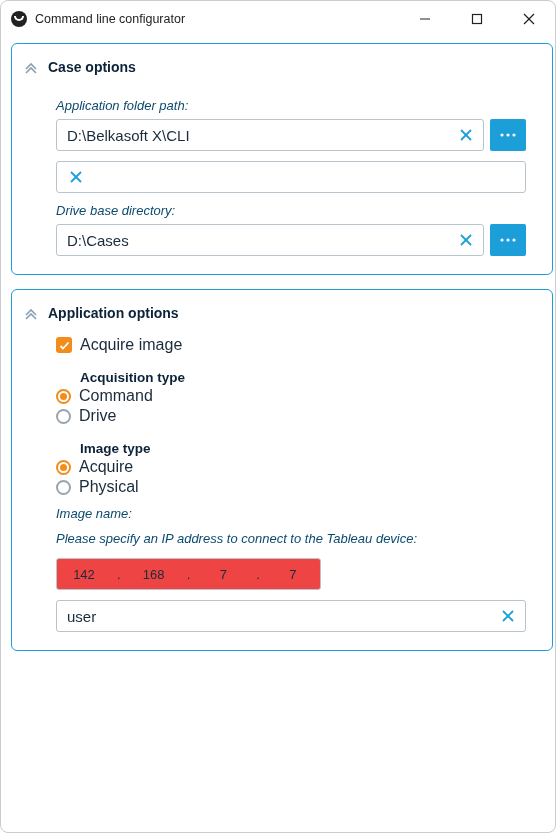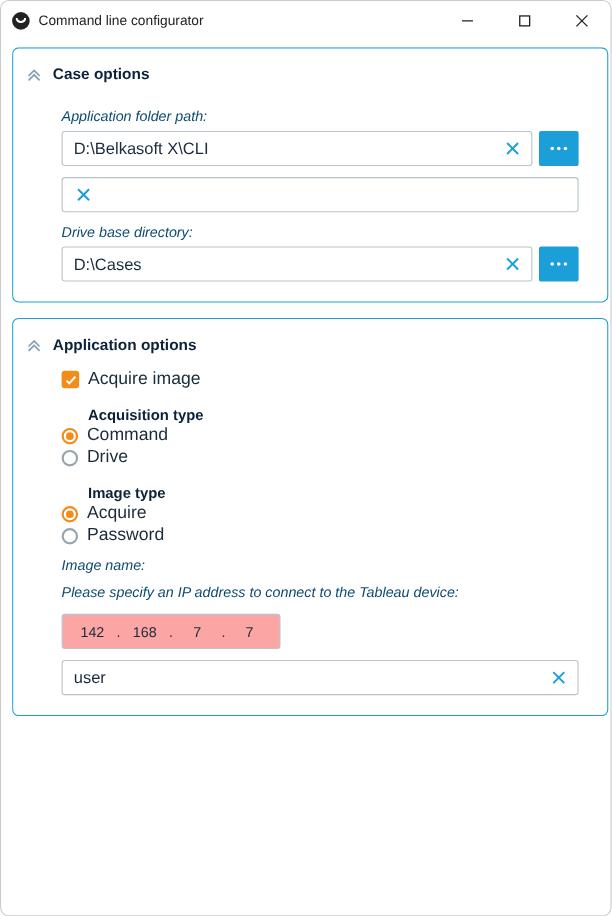--- a/index.html
+++ b/index.html
@@ -183,25 +183,25 @@
     border-radius: 50%;
   }
   
   .ipbox {
     display: inline-flex;
     border: 1px solid #b9c4cc;
     border-radius: 3px;
     height: 32px;
     align-items: center;
     padding: 0 10px;
-    gap: 5px;
+    gap: 16px;
     margin-top: 6px;
     font-size: 13px;
     color: #1a2b3c;
-    background: #fca5a5;
+    background: #ef4444;
   }
   .ipbox .oct {
     width: 34px;
     text-align: center;
     border: none;
     outline: none;
     background: transparent;
     font-family: inherit;
     font-size: 13px;
     color: #1a2b3c;
@@ -341,21 +341,21 @@
           <span>Drive</span>
         </div>
 
         <div class="subhead">Image type</div>
         <div class="radio-row">
           <div class="radio checked"></div>
           <span>Acquire</span>
         </div>
         <div class="radio-row">
           <div class="radio"></div>
-          <span>Password</span>
+          <span>Physical</span>
         </div>
 
         <div class="field">
           <div class="label">Image name:</div>
         </div>
 
         <div class="field">
           <div class="label">Please specify an IP address to connect to the Tableau device:</div>
           <div class="ipbox">
             <input class="oct" value="142" style="">

